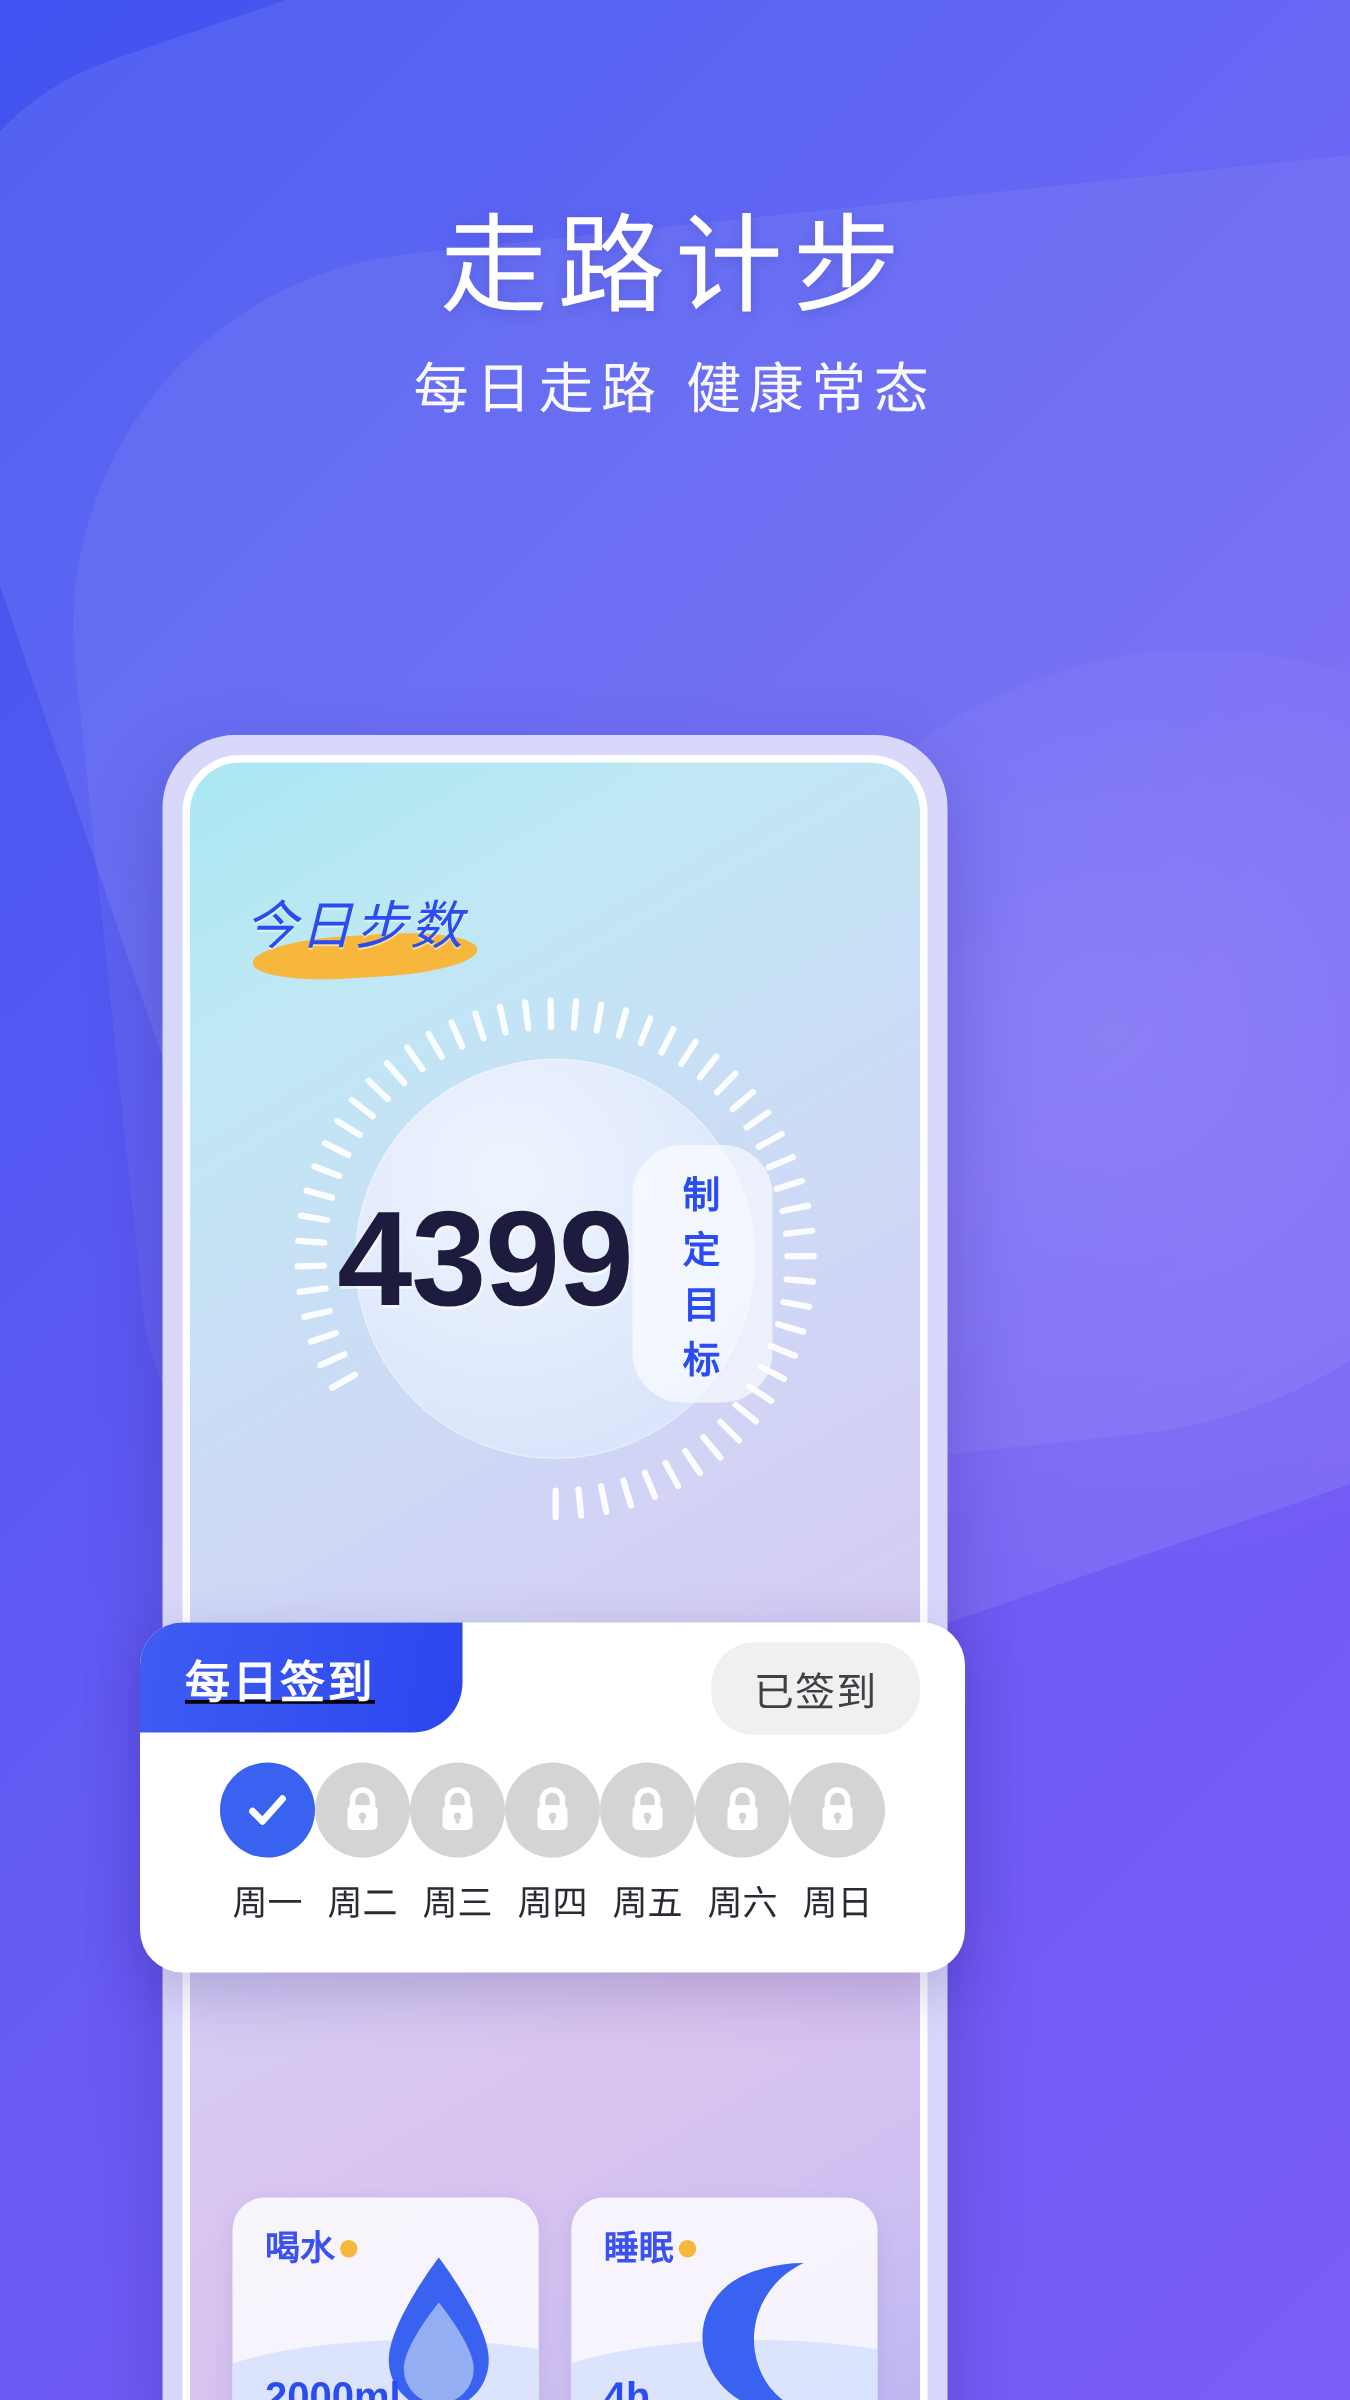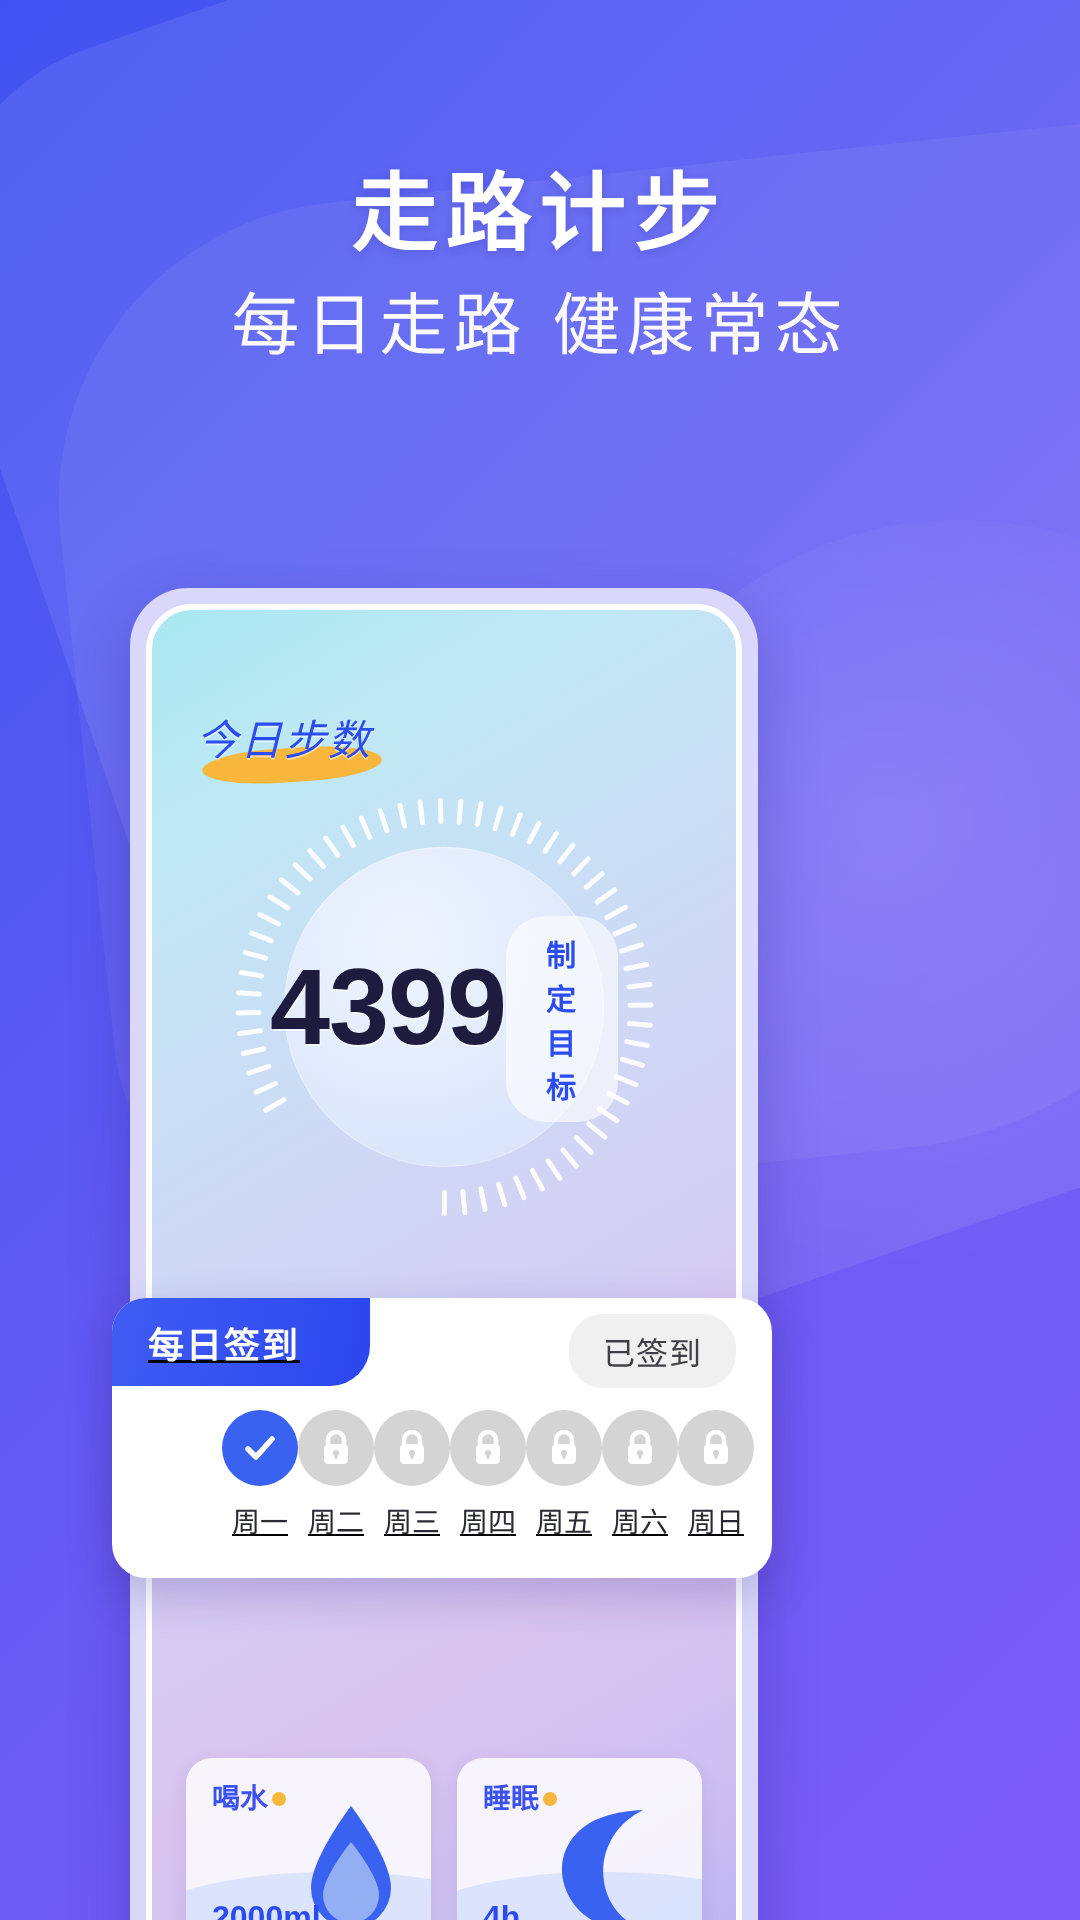--- a/index.html
+++ b/index.html
@@ -39,27 +39,27 @@
     border-radius:50%;
     background:radial-gradient(circle at 40% 40%, rgba(255,255,255,0.10), rgba(255,255,255,0) 70%);
   }
 
   
   .head-wrap{
     position:absolute; left:0; top:168px; width:1080px;
     text-align:center; z-index:6;
   }
   .title{
-    font-size:86px; font-weight:bold; color:#ffffff;
+    font-size:86px; font-weight:normal; color:#ffffff;
     letter-spacing:8px; line-height:1.05;
     text-shadow:0 3px 10px rgba(40,30,140,0.18);
   }
   .subtitle{
     margin-top:30px;
-    font-size:68px; color:#ffffff; font-weight:400;
+    font-size:44px; color:#ffffff; font-weight:400;
     letter-spacing:6px; line-height:1.1;
     opacity:0.97;
   }
 
   
   .phone{
     position:absolute; left:130px; top:588px;
     width:628px; height:1420px;
     border-radius:58px;
     background:#d9d8fb;
@@ -214,23 +214,22 @@
     position:absolute; right:36px; top:16px;
     background:#f0f0f0; color:#3f3f46;
     font-size:32px;
     padding:14px 34px;
     border-radius:34px;
     border:none; font-family:inherit; cursor:pointer;
     letter-spacing:1px;
   }
   .days{
     position:absolute; left:0; right:0; top:112px;
-    display:flex; justify-content:flex-end;
+    display:flex; justify-content:center;
     padding:0 18px;
-    text-decoration:underline;
   }
   .day{ display:flex; flex-direction:column; align-items:center; gap:14px; }
   .day-circle{
     width:76px; height:76px; border-radius:50%;
     background:#d4d4d4;
     display:flex; align-items:center; justify-content:center;
   }
   .day-circle.done{ background:#3a62f0; }
   .day-label{ font-size:28px; color:#2a2a33; }
 

